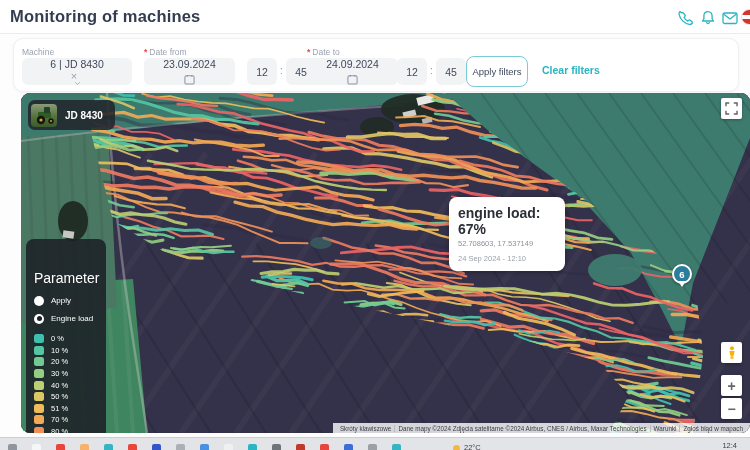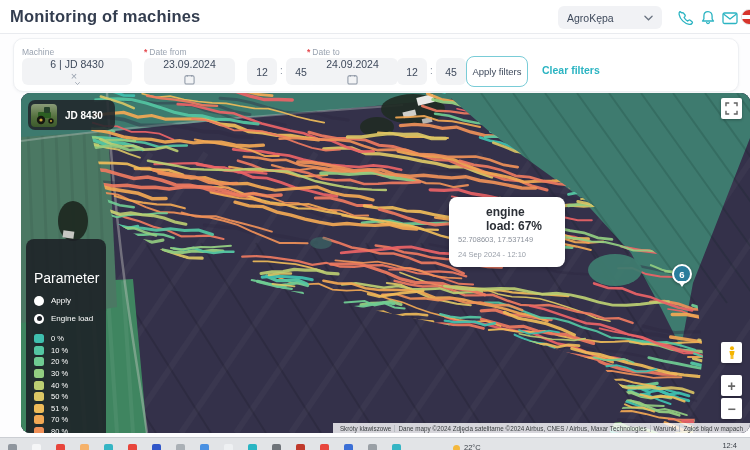--- a/index.html
+++ b/index.html
@@ -32,21 +32,21 @@
   .map svg.art{position:absolute;left:0;top:0;}
 
   .badge{position:absolute;left:7px;top:7px;height:30px;background:rgba(33,37,43,.88);border-radius:7px;display:flex;align-items:center;padding:3px;box-sizing:border-box;cursor:pointer;}
   .badge .thumb{width:26px;height:23px;border-radius:4px;overflow:hidden;background:linear-gradient(#8a9b78 0%,#55713f 55%,#3c5a2c 100%);}
   .badge .blabel{color:#fff;font-size:10px;font-weight:bold;margin:0 9px 0 8px;}
 
   .mapbtn{position:absolute;right:8px;width:21px;height:21px;background:#fff;border-radius:2px;box-shadow:0 1px 3px rgba(0,0,0,.3);display:flex;align-items:center;justify-content:center;cursor:pointer;}
   .zoomglyph{font-size:14px;color:#666;font-weight:bold;line-height:1;}
 
   .tooltip{position:absolute;left:428px;top:104px;width:116px;background:#fff;border-radius:8px;box-shadow:0 1px 5px rgba(0,0,0,.3);padding:8px 9px;box-sizing:border-box;z-index:6;}
-  .tt-title{font-size:12px;font-weight:bold;color:#2b2f36;margin-left:28px;}
+  .tt-title{font-size:14px;font-weight:bold;color:#2b2f36;}
   .tt-coords{font-size:7.5px;color:#8b919b;margin-top:2px;}
   .tt-date{font-size:7.5px;color:#9aa0aa;margin-top:6px;}
 
   .marker{position:absolute;left:651px;top:171px;width:20px;height:20px;border-radius:50%;background:#2a7d9c;border:2px solid #fff;box-sizing:border-box;display:flex;align-items:center;justify-content:center;color:#fff;font-size:9.5px;font-weight:bold;box-shadow:0 1px 3px rgba(0,0,0,.4);cursor:pointer;z-index:6;}
   .marker:after{content:"";position:absolute;left:4px;top:15px;border-left:4px solid transparent;border-right:4px solid transparent;border-top:6px solid #fff;}
 
   .legend{position:absolute;left:5px;top:146px;width:80px;background:rgba(28,32,38,.88);border-radius:8px;padding:7px 8px 8px;box-sizing:border-box;z-index:6;}
   .lg-title{font-size:14px;font-weight:normal;color:#fff;margin-bottom:7px;margin-top:24px;}
   .radio-row{display:flex;align-items:center;height:15px;margin-bottom:3px;cursor:pointer;}
   .radio{width:10px;height:10px;border-radius:50%;background:#fff;margin-right:7px;position:relative;flex:none;}
@@ -70,26 +70,20 @@
   .tb-temp{font-size:7.5px;color:#3b4048;margin-top:3px;}
   .tb-clock{margin-left:auto;margin-right:13px;font-size:7.5px;color:#3b4048;margin-top:3px;cursor:pointer;}
 </style>
 </head>
 <body>
 
 <div class="page">
 
   <div class="header">
     <div class="title">Monitoring of machines</div>
-    <div class="org-select">
-      <span>AgroKępa</span>
-      <svg width="9" height="6" viewBox="0 0 10 6">
-          <path d="M1,1 L5,5 L9,1" stroke="#6a7380" stroke-width="1.4" fill="none" stroke-linecap="round"></path>
-        </svg>
-    </div>
     <svg class="hdr-icon" style="left:676px" viewBox="0 0 18 18">
         <path d="M4,2.6 C3.2,3.3 2.9,4.3 3.1,5.3 C3.6,7.8 4.9,10.1 6.7,11.9 C8.5,13.7 10.7,14.9 13.2,15.4 C14.2,15.6 15.2,15.3 15.9,14.5 L16.1,14.2 C16.5,13.8 16.5,13.1 16.1,12.7 L14.2,11.2 C13.8,10.9 13.2,10.9 12.8,11.2 L11.7,12.1 C10.2,11.3 8.9,10 8.1,8.5 L9,7.4 C9.3,7 9.3,6.4 9,6 L7.5,4.1 C7.1,3.6 6.4,3.6 6,4 Z" fill="none" stroke="#2bb4c2" stroke-width="1.3" stroke-linejoin="round"></path>
       </svg>
     <svg class="hdr-icon" style="left:699px" viewBox="0 0 18 18">
         <path d="M9,2.6 C6.4,2.6 4.9,4.6 4.9,7 V10 L3.5,12 H14.5 L13.1,10 V7 C13.1,4.6 11.6,2.6 9,2.6 Z" fill="none" stroke="#2bb4c2" stroke-width="1.3" stroke-linejoin="round"></path>
         <path d="M7.6,13.6 a1.5,1.5 0 0 0 2.8,0" fill="none" stroke="#2bb4c2" stroke-width="1.3" stroke-linecap="round"></path>
       </svg>
     <svg class="hdr-icon" style="left:721px" viewBox="0 0 18 18">
         <rect x="2" y="4" width="14" height="10.5" rx="1.5" fill="none" stroke="#2bb4c2" stroke-width="1.3"></rect>
         <path d="M2.5,5 L9,10 L15.5,5" fill="none" stroke="#2bb4c2" stroke-width="1.3" stroke-linejoin="round"></path>

